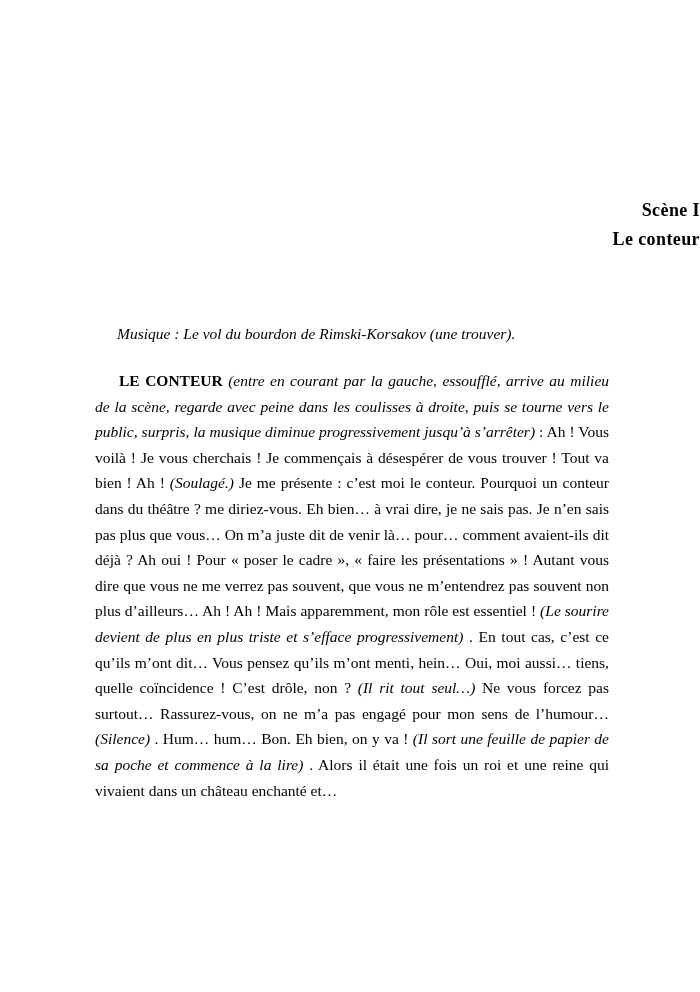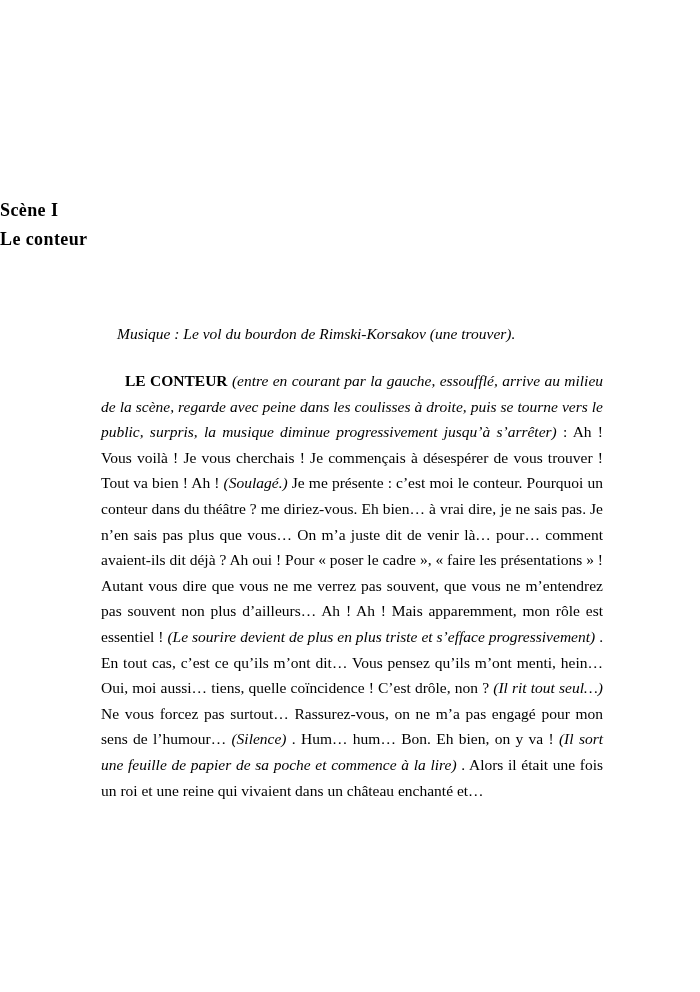--- a/index.html
+++ b/index.html
@@ -21,21 +21,21 @@
     top: 0;
     width: 700px;
     height: 992px;
     box-sizing: border-box;
   }
   .scene-heading {
     position: absolute;
     left: 0;
     top: 196px;
     width: 700px;
-    text-align: left;
+    text-align: right;
     font-weight: bold;
     font-size: 18px;
     line-height: 29px;
     letter-spacing: 0.4px;
   }
   .scene-heading .line {
     display: block;
   }
   .content {
     position: absolute;
@@ -49,21 +49,21 @@
     line-height: 24px;
     text-indent: 24px;
     text-align: justify;
     margin: 0 0 22px 0;
   }
   .speech {
     font-size: 15.5px;
     line-height: 25.6px;
     text-align: justify;
     text-indent: 24px;
-    margin: 8px;
+    margin: 2px;
     hyphens: none;
   }
   .speaker {
     font-weight: bold;
     font-variant: normal;
   }
   .stage {
     font-style: italic;
   }
   .page-number {

